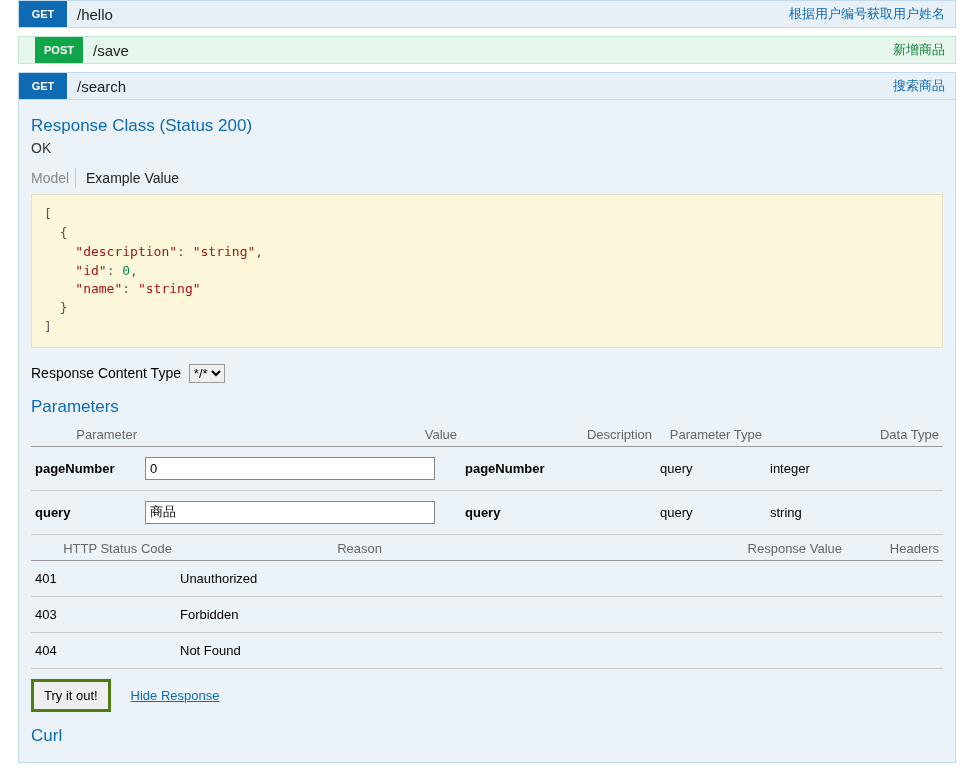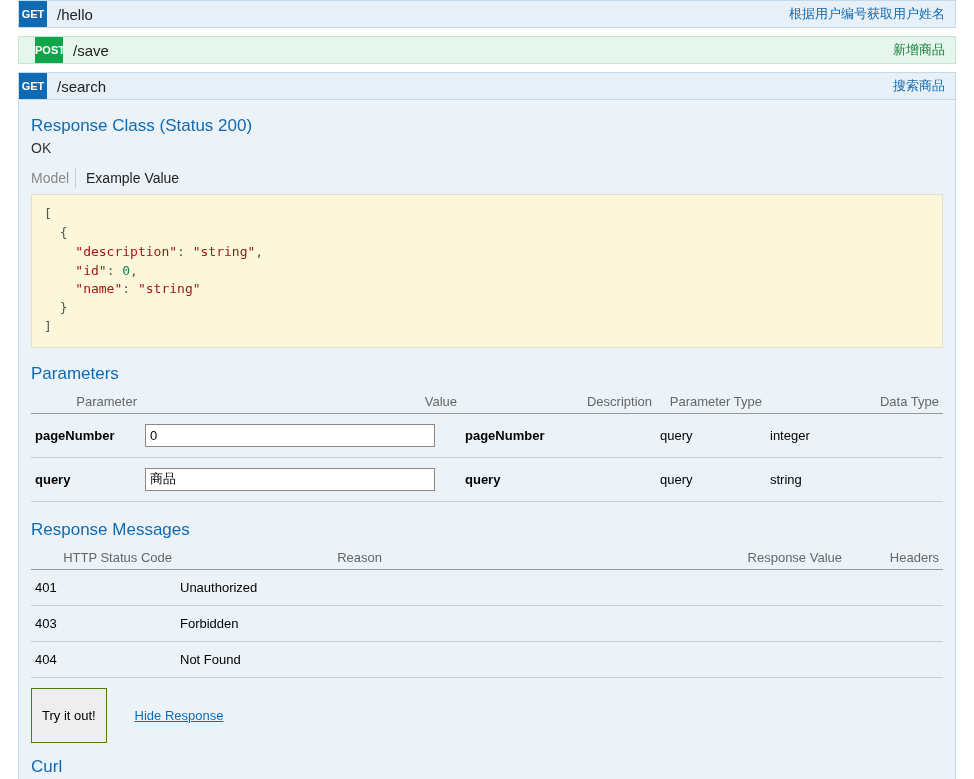--- a/index.html
+++ b/index.html
@@ -3,21 +3,21 @@
 <meta charset="utf-8">
 <style>
 * { box-sizing: border-box; margin: 0; padding: 0; }
 body { font-family: "Helvetica Neue", Arial, sans-serif; font-size: 14px; background: #fff; padding: 0; }
 .container { width: 974px; }
 
 .endpoint-row { display: flex; align-items: center; margin: 0 18px 8px 18px; border: 1px solid; }
 .endpoint-row.get { background: #e7f0f7; border-color: #c3d9ec; }
 .endpoint-row.post { background: #e7f6ec; border-color: #c3e8d1; }
 
-.method-badge { color: #fff; font-size: 11px; font-weight: bold; padding: 7px 0; width: 28px; text-align: center; margin-right: 10px; }
+.method-badge { color: #fff; font-size: 11px; font-weight: bold; padding: 7px 0; width: 48px; text-align: center; margin-right: 10px; }
 .method-badge.get { background: #0f6ab4; }
 .method-badge.post { background: #10a54a; margin-left: 16px; }
 
 .endpoint-path { flex: 1; color: #222; font-size: 15px; }
 .endpoint-desc { margin-right: 10px; font-size: 13px; }
 .endpoint-desc.get { color: #0f6ab4; }
 .endpoint-desc.post { color: #15803d; }
 
 .details-panel { margin: 0 18px; background: #ebf3f9; border: 1px solid #c3d9ec; border-top: none; padding: 10px 12px 12px 12px; }
 
@@ -38,21 +38,21 @@
 .content-type-row select { margin-left: 4px; font-size: 13px; border: 1px solid #999; }
 
 .params-table, .resp-table { width: 100%; border-collapse: collapse; }
 .params-table th, .resp-table th { text-align: right; color: #666; font-weight: 400; font-size: 13px; padding: 6px 4px 4px 4px; border-bottom: 1px solid #999; }
 .params-table td, .resp-table td { padding: 10px 4px; border-bottom: 1px solid #ccc; font-size: 13px; vertical-align: middle; }
 .params-table .pname { font-weight: bold; }
 .params-table input[type="text"] { width: 290px; padding: 3px 4px; border: 1px solid #888; font-size: 13px; }
 .params-table .pdesc { font-weight: bold; }
 
 .action-row { margin-top: 10px; }
-.try-btn { background: #eee; border: 1px solid #4d7c0f; padding: 19px 10px; font-size: 13px; cursor: pointer; margin-right: 24px; }
+.try-btn { background: #eee; border: 3px solid #4d7c0f; padding: 6px 10px; font-size: 13px; cursor: pointer; margin-right: 16px; }
 .hide-link { color: #0f6ab4; text-decoration: underline; font-size: 13px; cursor: pointer; }
 </style>
 </head>
 <body>
 
 <div class="container">
 
   <div class="endpoint-row get">
     <div class="method-badge get">GET</div>
     <div class="endpoint-path">/hello</div>
@@ -82,20 +82,26 @@
     </div>
 
     <div class="code-block"><span class="code-punc">[</span>
 <span class="code-punc">  {</span>
 <span class="code-key">    "description"</span><span class="code-punc">: </span><span class="code-str">"string"</span><span class="code-punc">,</span>
 <span class="code-key">    "id"</span><span class="code-punc">: </span><span class="code-num">0</span><span class="code-punc">,</span>
 <span class="code-key">    "name"</span><span class="code-punc">: </span><span class="code-str">"string"</span>
 <span class="code-punc">  }</span>
 <span class="code-punc">]</span></div>
 
+    <div class="content-type-row">
+      <span>Response Content Type</span>
+      <select>
+        <option>*/*</option>
+      </select>
+    </div>
 
     <div class="section-title">Parameters</div>
     <table class="params-table">
       <thead>
         <tr>
           <th style="width:110px">Parameter</th>
           <th style="width:320px">Value</th>
           <th style="width:195px">Description</th>
           <th style="width:110px">Parameter Type</th>
           <th>Data Type</th>
@@ -112,21 +118,20 @@
         <tr>
           <td class="pname">query</td>
           <td><input type="text" value="商品" style=""></td>
           <td class="pdesc">query</td>
           <td>query</td>
           <td>string</td>
         </tr>
       </tbody>
     </table>
 
-    <div class="section-title" style="margin-top:18px">Response Messages</div>
     <table class="resp-table">
       <thead>
         <tr>
           <th style="width:145px">HTTP Status Code</th>
           <th style="width:210px">Reason</th>
           <th style="width:460px">Response Value</th>
           <th>Headers</th>
         </tr>
       </thead>
       <tbody>

